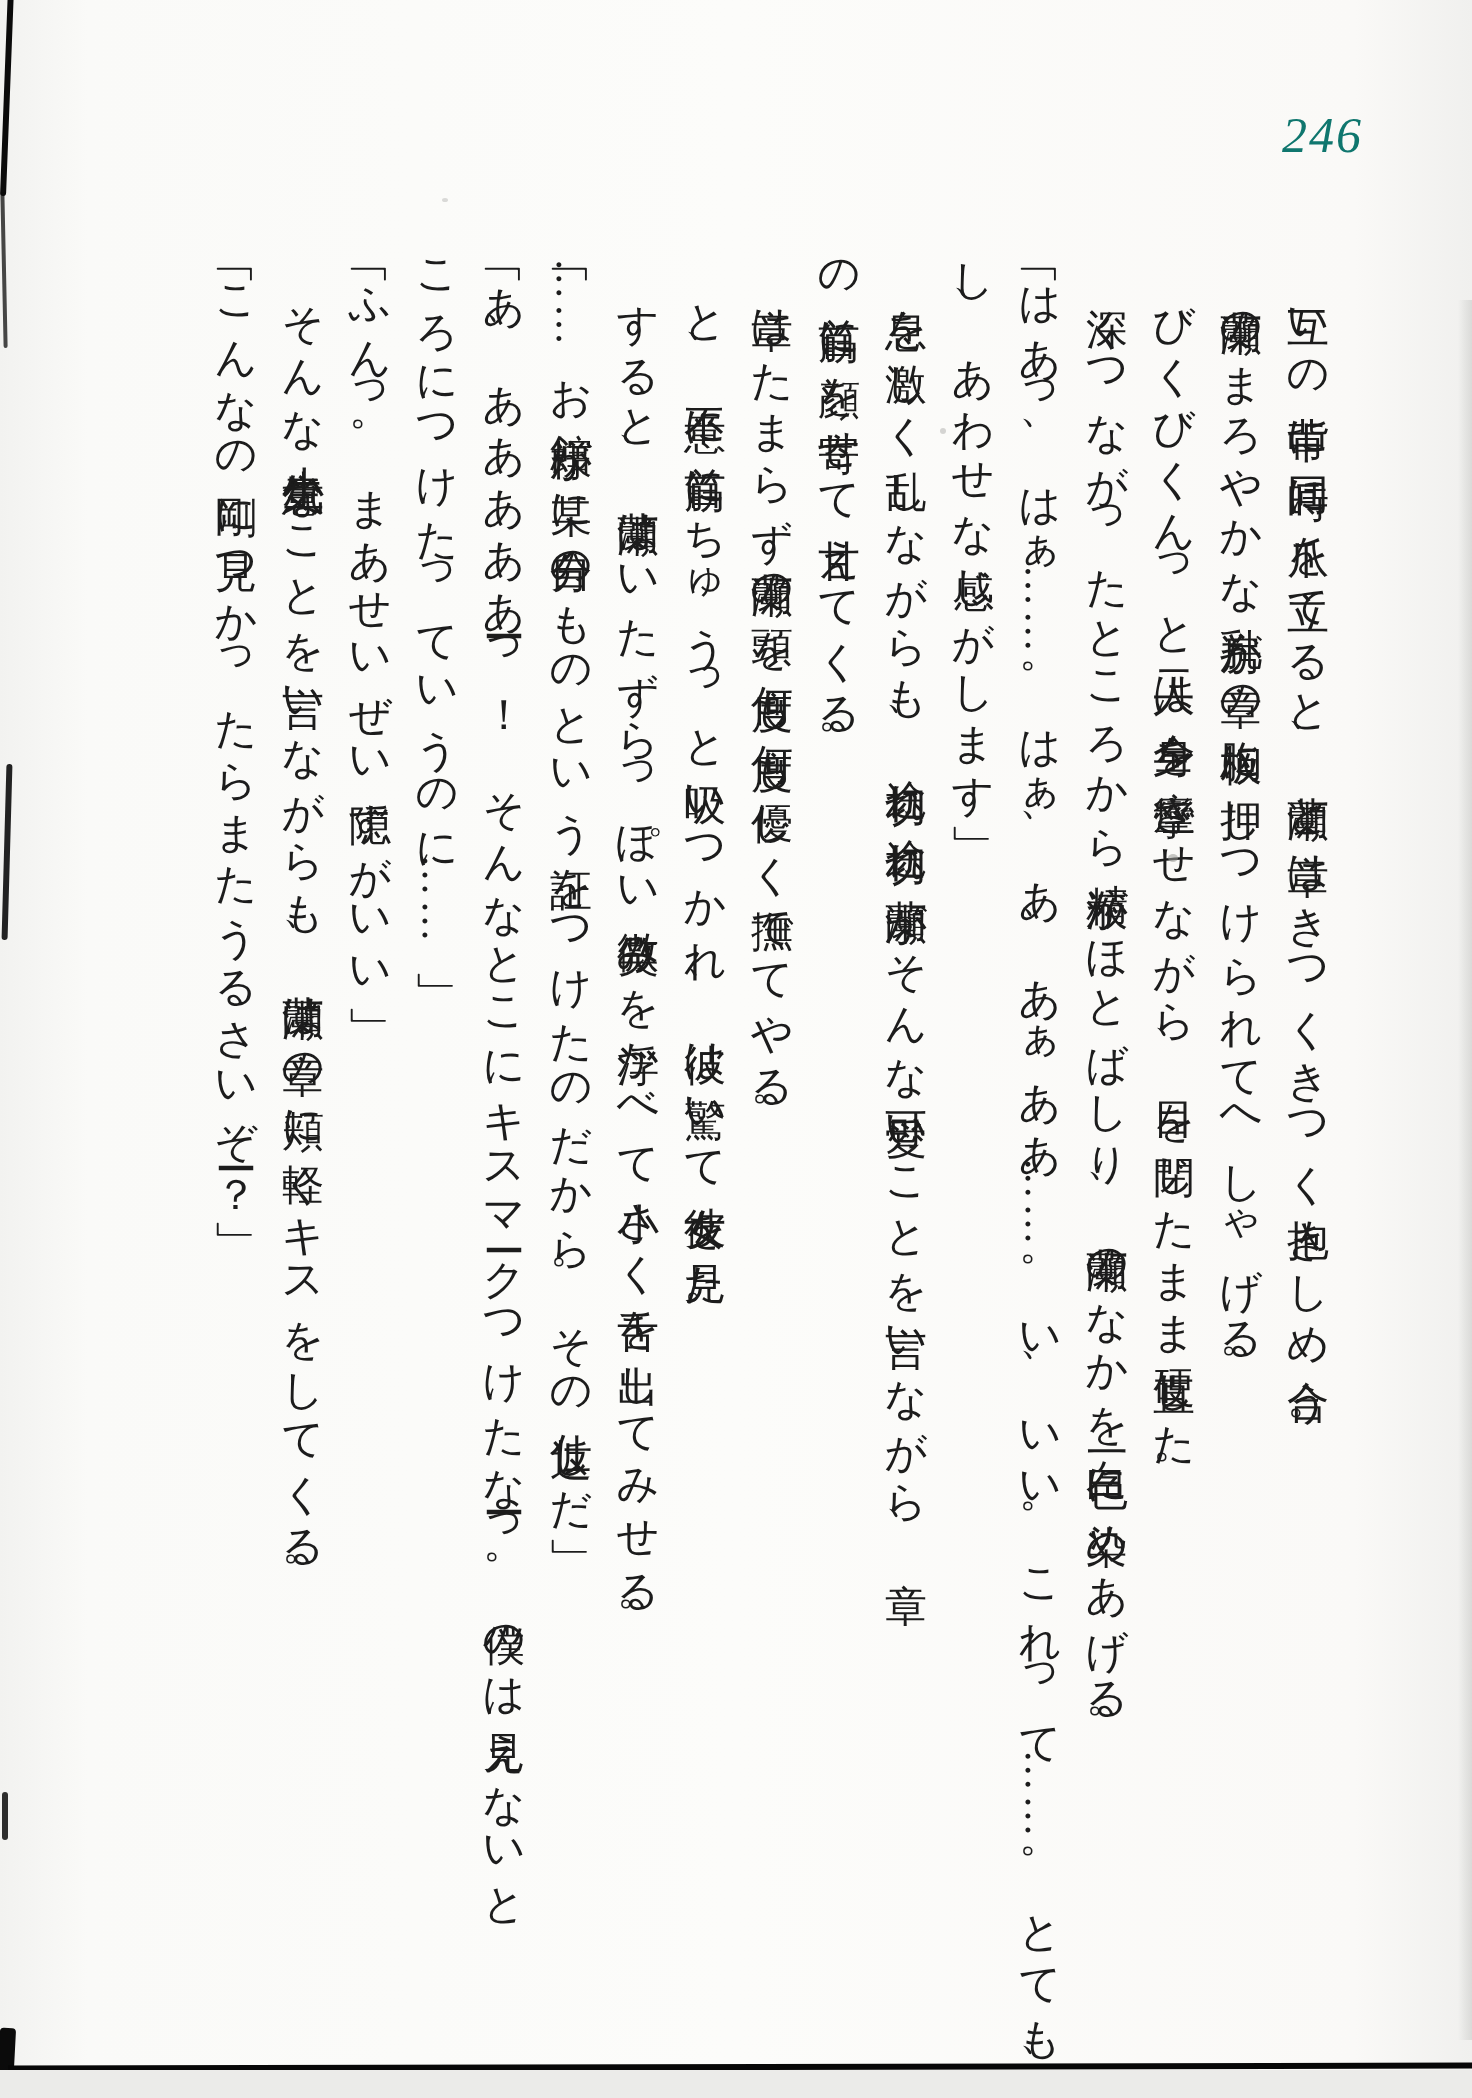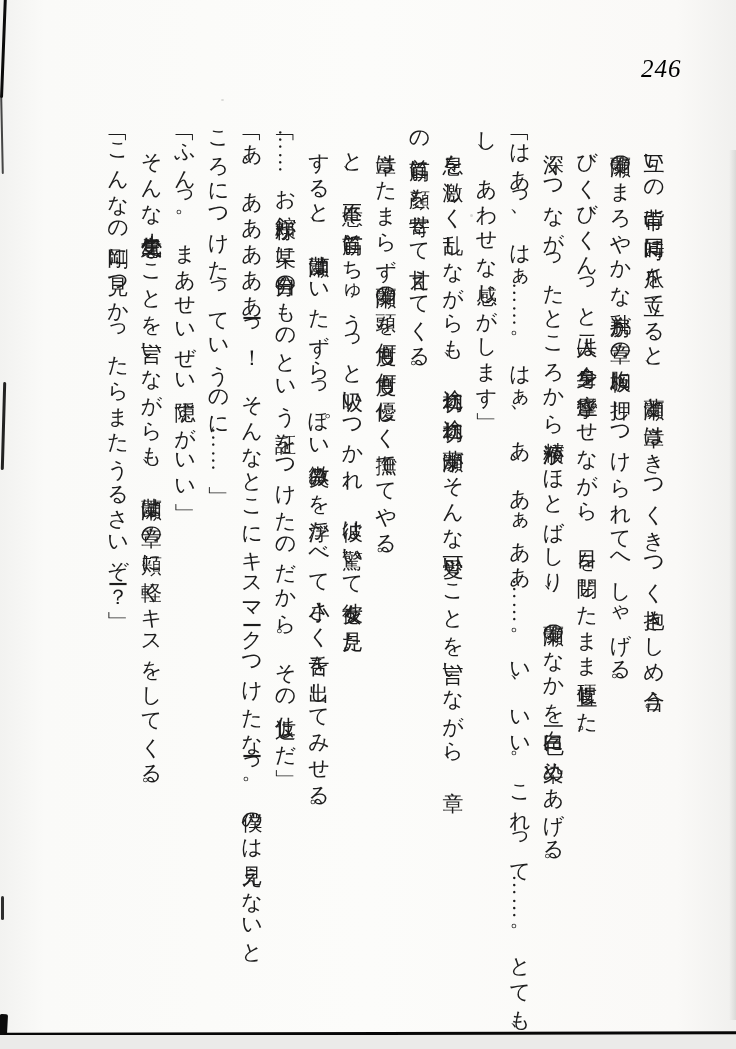--- a/index.html
+++ b/index.html
@@ -4,21 +4,21 @@
 <style>
   html,body{margin:0;padding:0;}
   body{
     width:736px;height:1049px;position:relative;overflow:hidden;
     background:linear-gradient(90deg,#f2f2f0 0%,#fafaf8 6%,#fcfcfa 50%,#faf9f7 92%,#f0f0ee 100%);
     font-family:"Liberation Serif","DejaVu Serif",serif;
   }
   .page{position:absolute;inset:0;}
   .page-number{
     position:absolute;top:55px;left:641px;
-    font-size:25px;font-style:italic;color:#000000;
+    font-size:25px;font-style:italic;color:#0f766e;
     letter-spacing:1px;
   }
   .text-block{
     position:absolute;top:116px;left:100px;
     height:888px;width:570px;
     writing-mode:vertical-rl;
     font-size:21px;line-height:33.5px;letter-spacing:0.09em;
     color:#1c1c1c;
   }
   .col{white-space:nowrap;margin:0;text-indent:0;}

